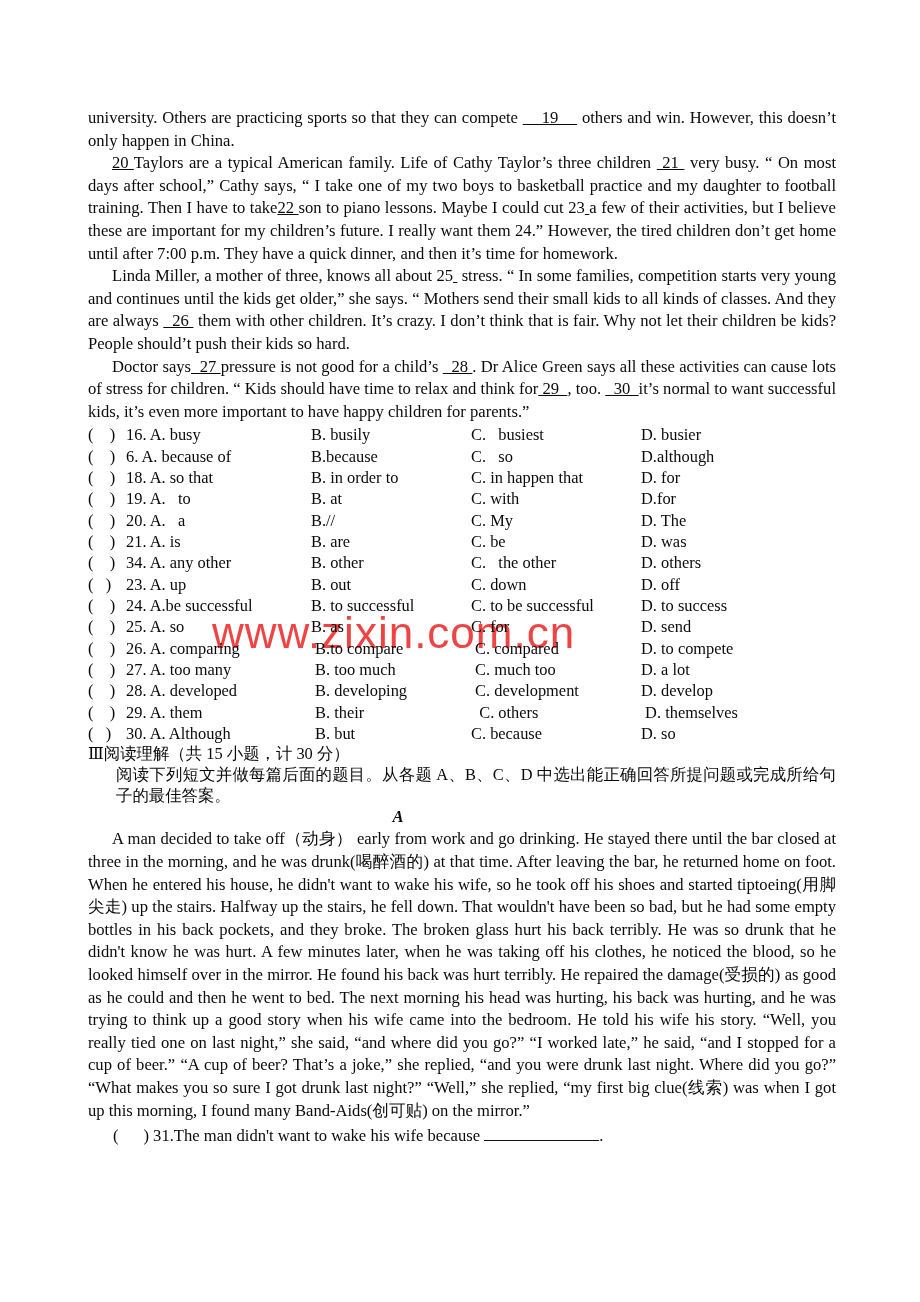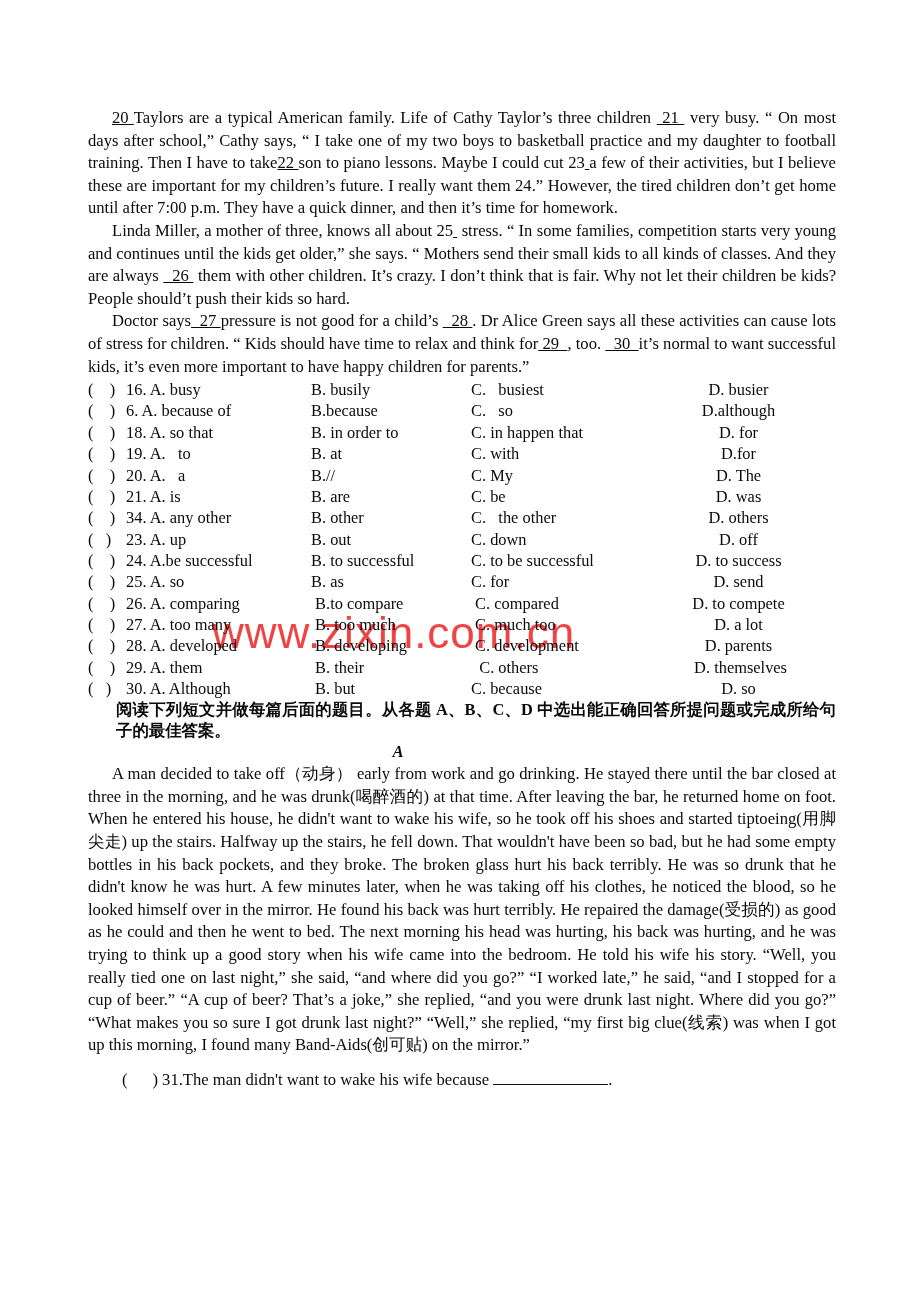--- a/index.html
+++ b/index.html
@@ -71,97 +71,98 @@
     line-height: 21.35px;
   }
   .optrow {
     display: flex;
     white-space: pre;
   }
   .optrow .paren { width: 38px; flex: 0 0 38px; }
   .optrow .colA  { width: 175px; flex: 0 0 175px; font-family: Liberation Serif, serif; }
   .optrow .colB  { width: 160px; flex: 0 0 160px; margin-left: 10px; }
   .optrow .colC  { width: 170px; flex: 0 0 170px; }
-  .optrow .colD  { flex: 1 1 auto; text-align: center; }
+  .optrow .colD  { flex: 1 1 auto; }
 
   
   .cn-head {
     font-size: 16.4px;
     line-height: 20px;
     margin: 0;
     white-space: pre;
     font-family: "Liberation Serif", "DejaVu Serif", serif;
   }
   .cn-instr {
     font-size: 16.4px;
     line-height: 21px;
     margin: 0;
     padding-left: 28px;
     text-align: justify;
     width: 720px;
-    font-weight: bold;
   }
 
   .section-letter {
     text-align: center;
     font-weight: bold;
     font-style: italic;
     font-size: 16.6px;
     line-height: 22px;
     margin: 0;
     width: 620px;
   }
 
   .q-line {
     font-size: 16.6px;
     line-height: 22.6px;
-    margin: 12px;
+    margin: 3px;
     white-space: pre;
     padding-left: 22px;
   }
   .q-blank {
     display: inline-block;
     width: 115px;
     border-bottom: 1px solid #111;
     height: 14px;
   }
 </style>
 </head>
 <body>
 
 <div class="page">
 
   <div class="watermark">www.zixin.com.cn</div>
 
   <div class="content">
 
     <div id="cloze-paras">
+        <p class="para noindent"><span>university.  Others  are  practicing  sports  so  that  they  can  compete   </span><span class="blank">    19    </span><span>   others  and  win. However, this doesn’t only happen in China.</span></p>
         <p class="para"><span class="blank">20 </span><span>Taylors  are  a  typical  American  family.  Life  of  Cathy  Taylor’s  three  children  </span><span class="blank"> 21 </span><span>  very busy. “ On most days after school,” Cathy says, “ I take one of my two boys to basketball practice and my daughter to football training. Then I have to take</span><span class="blank">22 </span><span>son to piano lessons. Maybe I could cut 23</span><span class="blank"> </span><span>a few of their activities, but I believe these are important for my children’s future. I really want them 24.” However, the tired children don’t get home until after 7:00 p.m. They have a quick dinner, and then it’s time for homework.</span></p>
         <p class="para"><span>Linda  Miller,  a  mother  of  three,  knows  all  about  25</span><span class="blank"> </span><span> stress.  “  In  some  families,  competition starts very young and continues until the kids get older,” she says. “ Mothers send their small kids to all kinds of classes. And they are always </span><span class="blank">  26 </span><span> them with other children. It’s crazy. I don’t think that is fair. Why not let their children be kids? People should’t push their kids so hard.</span></p>
         <p class="para"><span>Doctor  says</span><span class="blank">  27 </span><span>pressure  is  not  good  for  a  child’s  </span><span class="blank">  28 </span><span>. Dr Alice Green says all these activities can cause lots of stress for children. “ Kids should have time to relax and think for</span><span class="blank"> 29  </span><span>, too. </span><span class="blank">  30  </span><span>it’s normal to want successful kids, it’s even more important to have happy children for parents.”</span></p>
       </div>
 
     <div class="options" id="options-list">
         <div class="optrow"><div class="paren">(    )</div><div class="colA">16. A. busy</div><div class="colB">B. busily</div><div class="colC">C.   busiest</div><div class="colD">D. busier</div></div>
         <div class="optrow"><div class="paren">(    )</div><div class="colA">6. A. because of</div><div class="colB">B.because</div><div class="colC">C.   so</div><div class="colD">D.although</div></div>
         <div class="optrow"><div class="paren">(    )</div><div class="colA">18. A. so that</div><div class="colB">B. in order to</div><div class="colC">C. in happen that</div><div class="colD">D. for</div></div>
         <div class="optrow"><div class="paren">(    )</div><div class="colA">19. A.   to</div><div class="colB">B. at</div><div class="colC">C. with</div><div class="colD">D.for</div></div>
         <div class="optrow"><div class="paren">(    )</div><div class="colA">20. A.   a</div><div class="colB">B.//</div><div class="colC">C. My</div><div class="colD">D. The</div></div>
         <div class="optrow"><div class="paren">(    )</div><div class="colA">21. A. is</div><div class="colB">B. are</div><div class="colC">C. be</div><div class="colD">D. was</div></div>
         <div class="optrow"><div class="paren">(    )</div><div class="colA">34. A. any other</div><div class="colB">B. other</div><div class="colC">C.   the other</div><div class="colD">D. others</div></div>
         <div class="optrow"><div class="paren">(   )</div><div class="colA">23. A. up</div><div class="colB">B. out</div><div class="colC">C. down</div><div class="colD">D. off</div></div>
         <div class="optrow"><div class="paren">(    )</div><div class="colA">24. A.be successful</div><div class="colB">B. to successful</div><div class="colC">C. to be successful</div><div class="colD">D. to success</div></div>
         <div class="optrow"><div class="paren">(    )</div><div class="colA">25. A. so</div><div class="colB">B. as</div><div class="colC">C. for</div><div class="colD">D. send</div></div>
         <div class="optrow"><div class="paren">(    )</div><div class="colA">26. A. comparing</div><div class="colB"> B.to compare</div><div class="colC"> C. compared</div><div class="colD">D. to compete</div></div>
         <div class="optrow"><div class="paren">(    )</div><div class="colA">27. A. too many</div><div class="colB"> B. too much</div><div class="colC"> C. much too</div><div class="colD">D. a lot</div></div>
-        <div class="optrow"><div class="paren">(    )</div><div class="colA">28. A. developed</div><div class="colB"> B. developing</div><div class="colC"> C. development</div><div class="colD">D. parents</div></div>
+        <div class="optrow"><div class="paren">(    )</div><div class="colA">28. A. developed</div><div class="colB"> B. developing</div><div class="colC"> C. development</div><div class="colD">D. develop</div></div>
         <div class="optrow"><div class="paren">(    )</div><div class="colA">29. A. them</div><div class="colB"> B. their</div><div class="colC">  C. others</div><div class="colD"> D. themselves</div></div>
         <div class="optrow"><div class="paren">(   )</div><div class="colA">30. A. Although</div><div class="colB"> B. but</div><div class="colC">C. because</div><div class="colD">D. so</div></div>
       </div>
 
+    <p class="cn-head">Ⅲ阅读理解（共 15 小题，计 30 分）</p>
     <p class="cn-instr">阅读下列短文并做每篇后面的题目。从各题 A、B、C、D 中选出能正确回答所提问题或完成所给句子的最佳答案。</p>
 
     <p class="section-letter">A</p>
 
     <p class="para" id="passage-a"><span>A man decided to take off（动身）  early from work and go drinking. He stayed there until the bar closed at three in the morning, and he was drunk(喝醉酒的) at that time. After leaving the bar, he returned home on foot. When he entered his house, he didn't want to wake his wife, so he took off his shoes and started tiptoeing(用脚尖走) up the stairs. Halfway up the stairs, he fell down. That wouldn't have been so bad, but he had some empty bottles in his back pockets, and they broke. The broken glass hurt his back terribly. He was so drunk that he didn't know he was hurt. A few minutes later, when he was taking off his clothes, he noticed the blood, so he looked himself over in the mirror. He found his back was hurt terribly. He repaired the damage(受损的) as good as he could and then he went to bed. The next morning his head was hurting, his back was hurting, and he was trying to think up a good story when his wife came into the bedroom. He told his wife his story. “Well, you really </span><span class="ul">tied one on</span><span> last night,” she said, “and where did you go?” “I worked late,” he said, “and I stopped for a cup of beer.” “A cup of beer? That’s a joke,” she replied, “and you were drunk last night. Where did you go?” “What makes you so sure I got drunk last night?” “Well,” she replied, “my first big clue(线索) was when I got up this morning, I found many Band-Aids(创可贴) on the mirror.”</span></p>
 
     <p class="q-line" id="q31"><span>(      )</span><span> 31.The man didn't want to wake his wife because </span><span class="q-blank"></span><span>.</span></p>
 
   </div>
 </div>

